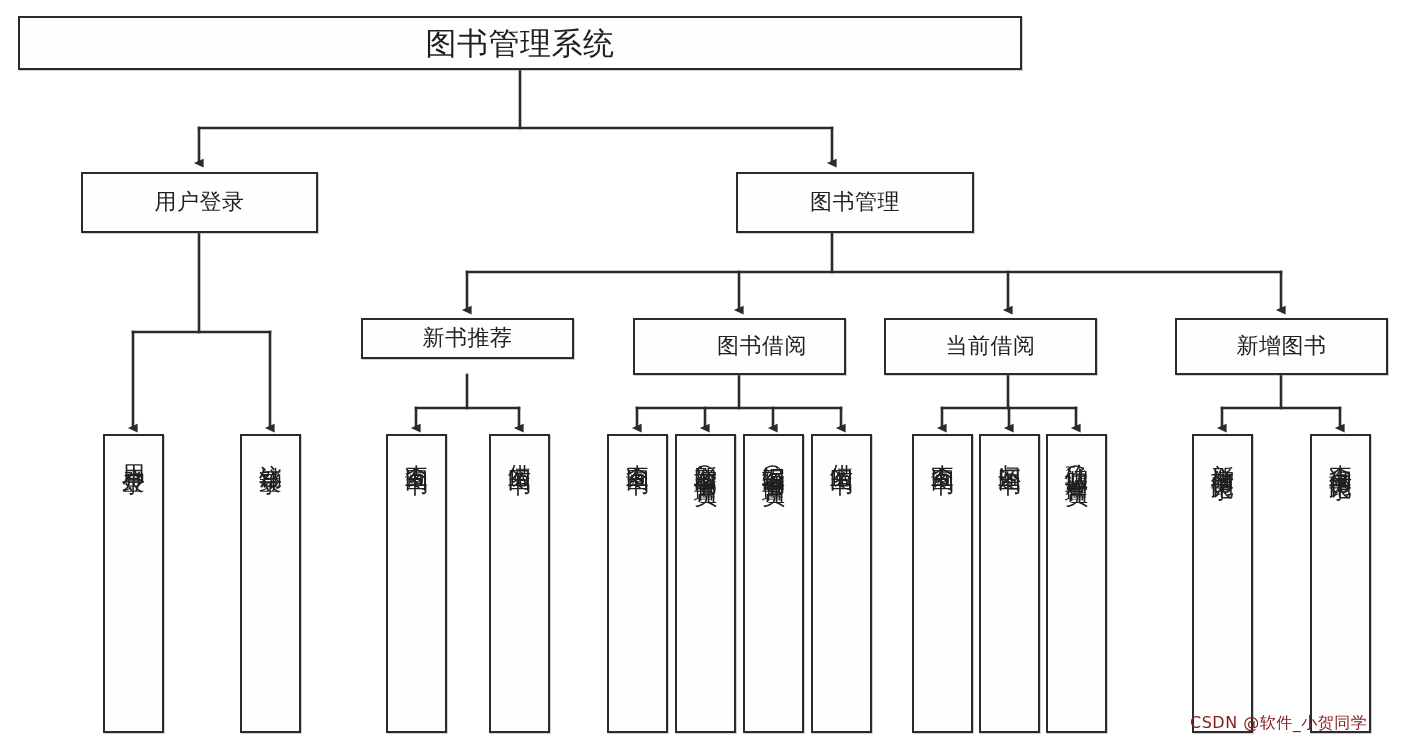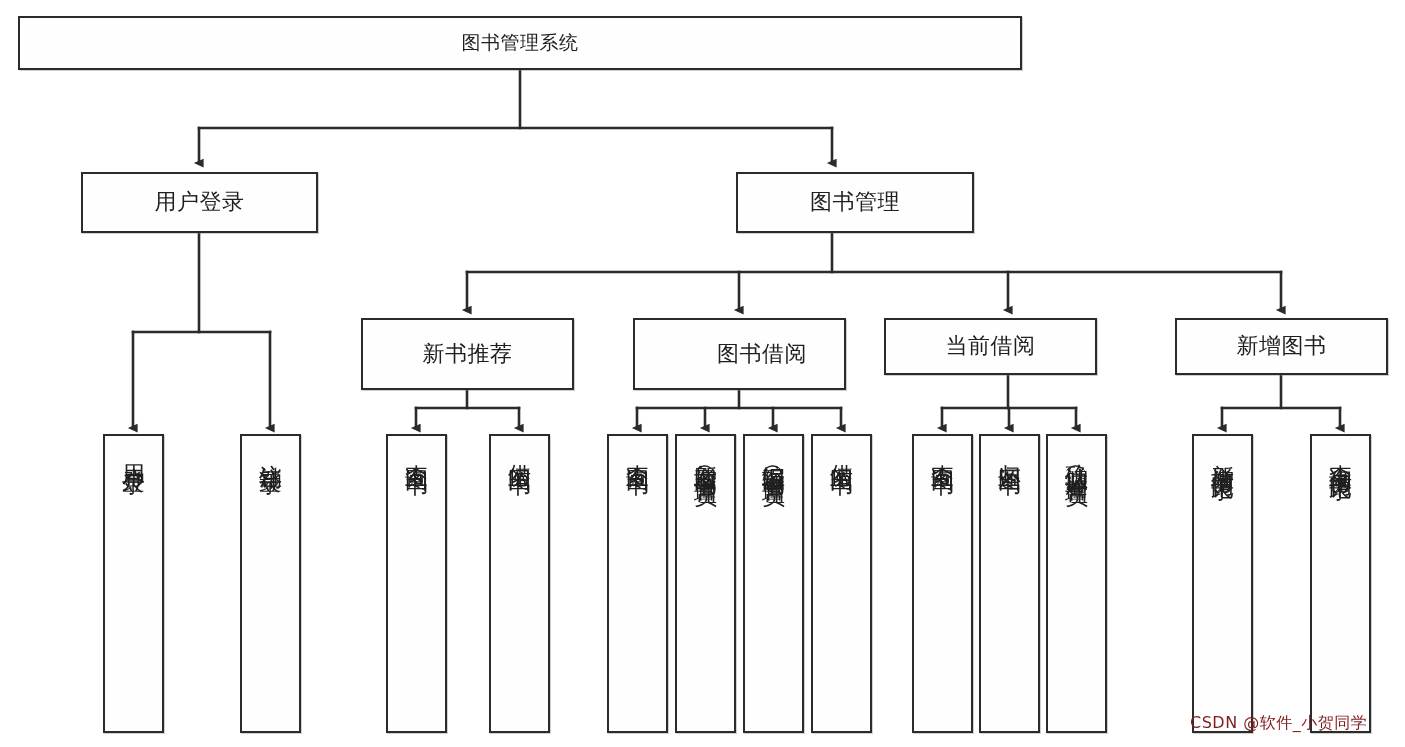--- a/index.html
+++ b/index.html
@@ -39,21 +39,21 @@
   .node-label {
     display: block;
     line-height: 1.12;
     letter-spacing: 0.5px;
     white-space: nowrap;
   }
   .node.horizontal .node-label {
     font-size: 22px;
   }
   .node.root .node-label {
-    font-size: 19px;
+    font-size: 31px;
   }
   .node.vertical {
     align-items: flex-start;
     justify-content: center;
     padding-top: 10px;
   }
   .node.vertical .node-label {
     writing-mode: vertical-rl;
     text-orientation: upright;
     font-size: 23px;
@@ -128,25 +128,25 @@
   </div>
 
   <div class="node horizontal" style="left:81px; top:172px; width:237px; height:61px;">
     <span class="node-label">用户登录</span>
   </div>
 
   <div class="node horizontal" style="left:736px; top:172px; width:238px; height:61px;">
     <span class="node-label">图书管理</span>
   </div>
 
-  <div class="node horizontal" style="left:361px; top:318px; width:213px; height:72px;">
+  <div class="node horizontal" style="left:361px; top:318px; width:213px; height:41px;">
     <span class="node-label">新书推荐</span>
   </div>
 
-  <div class="node horizontal" style="left:633px; top:318px; width:213px; height:72px;padding-left:45px;">
+  <div class="node horizontal" style="left:633px; top:318px; width:213px; height:57px;padding-left:45px;">
     <span class="node-label">图书借阅</span>
   </div>
 
   <div class="node horizontal" style="left:884px; top:318px; width:213px; height:57px;">
     <span class="node-label">当前借阅</span>
   </div>
 
   <div class="node horizontal" style="left:1175px; top:318px; width:213px; height:57px;">
     <span class="node-label">新增图书</span>
   </div>

